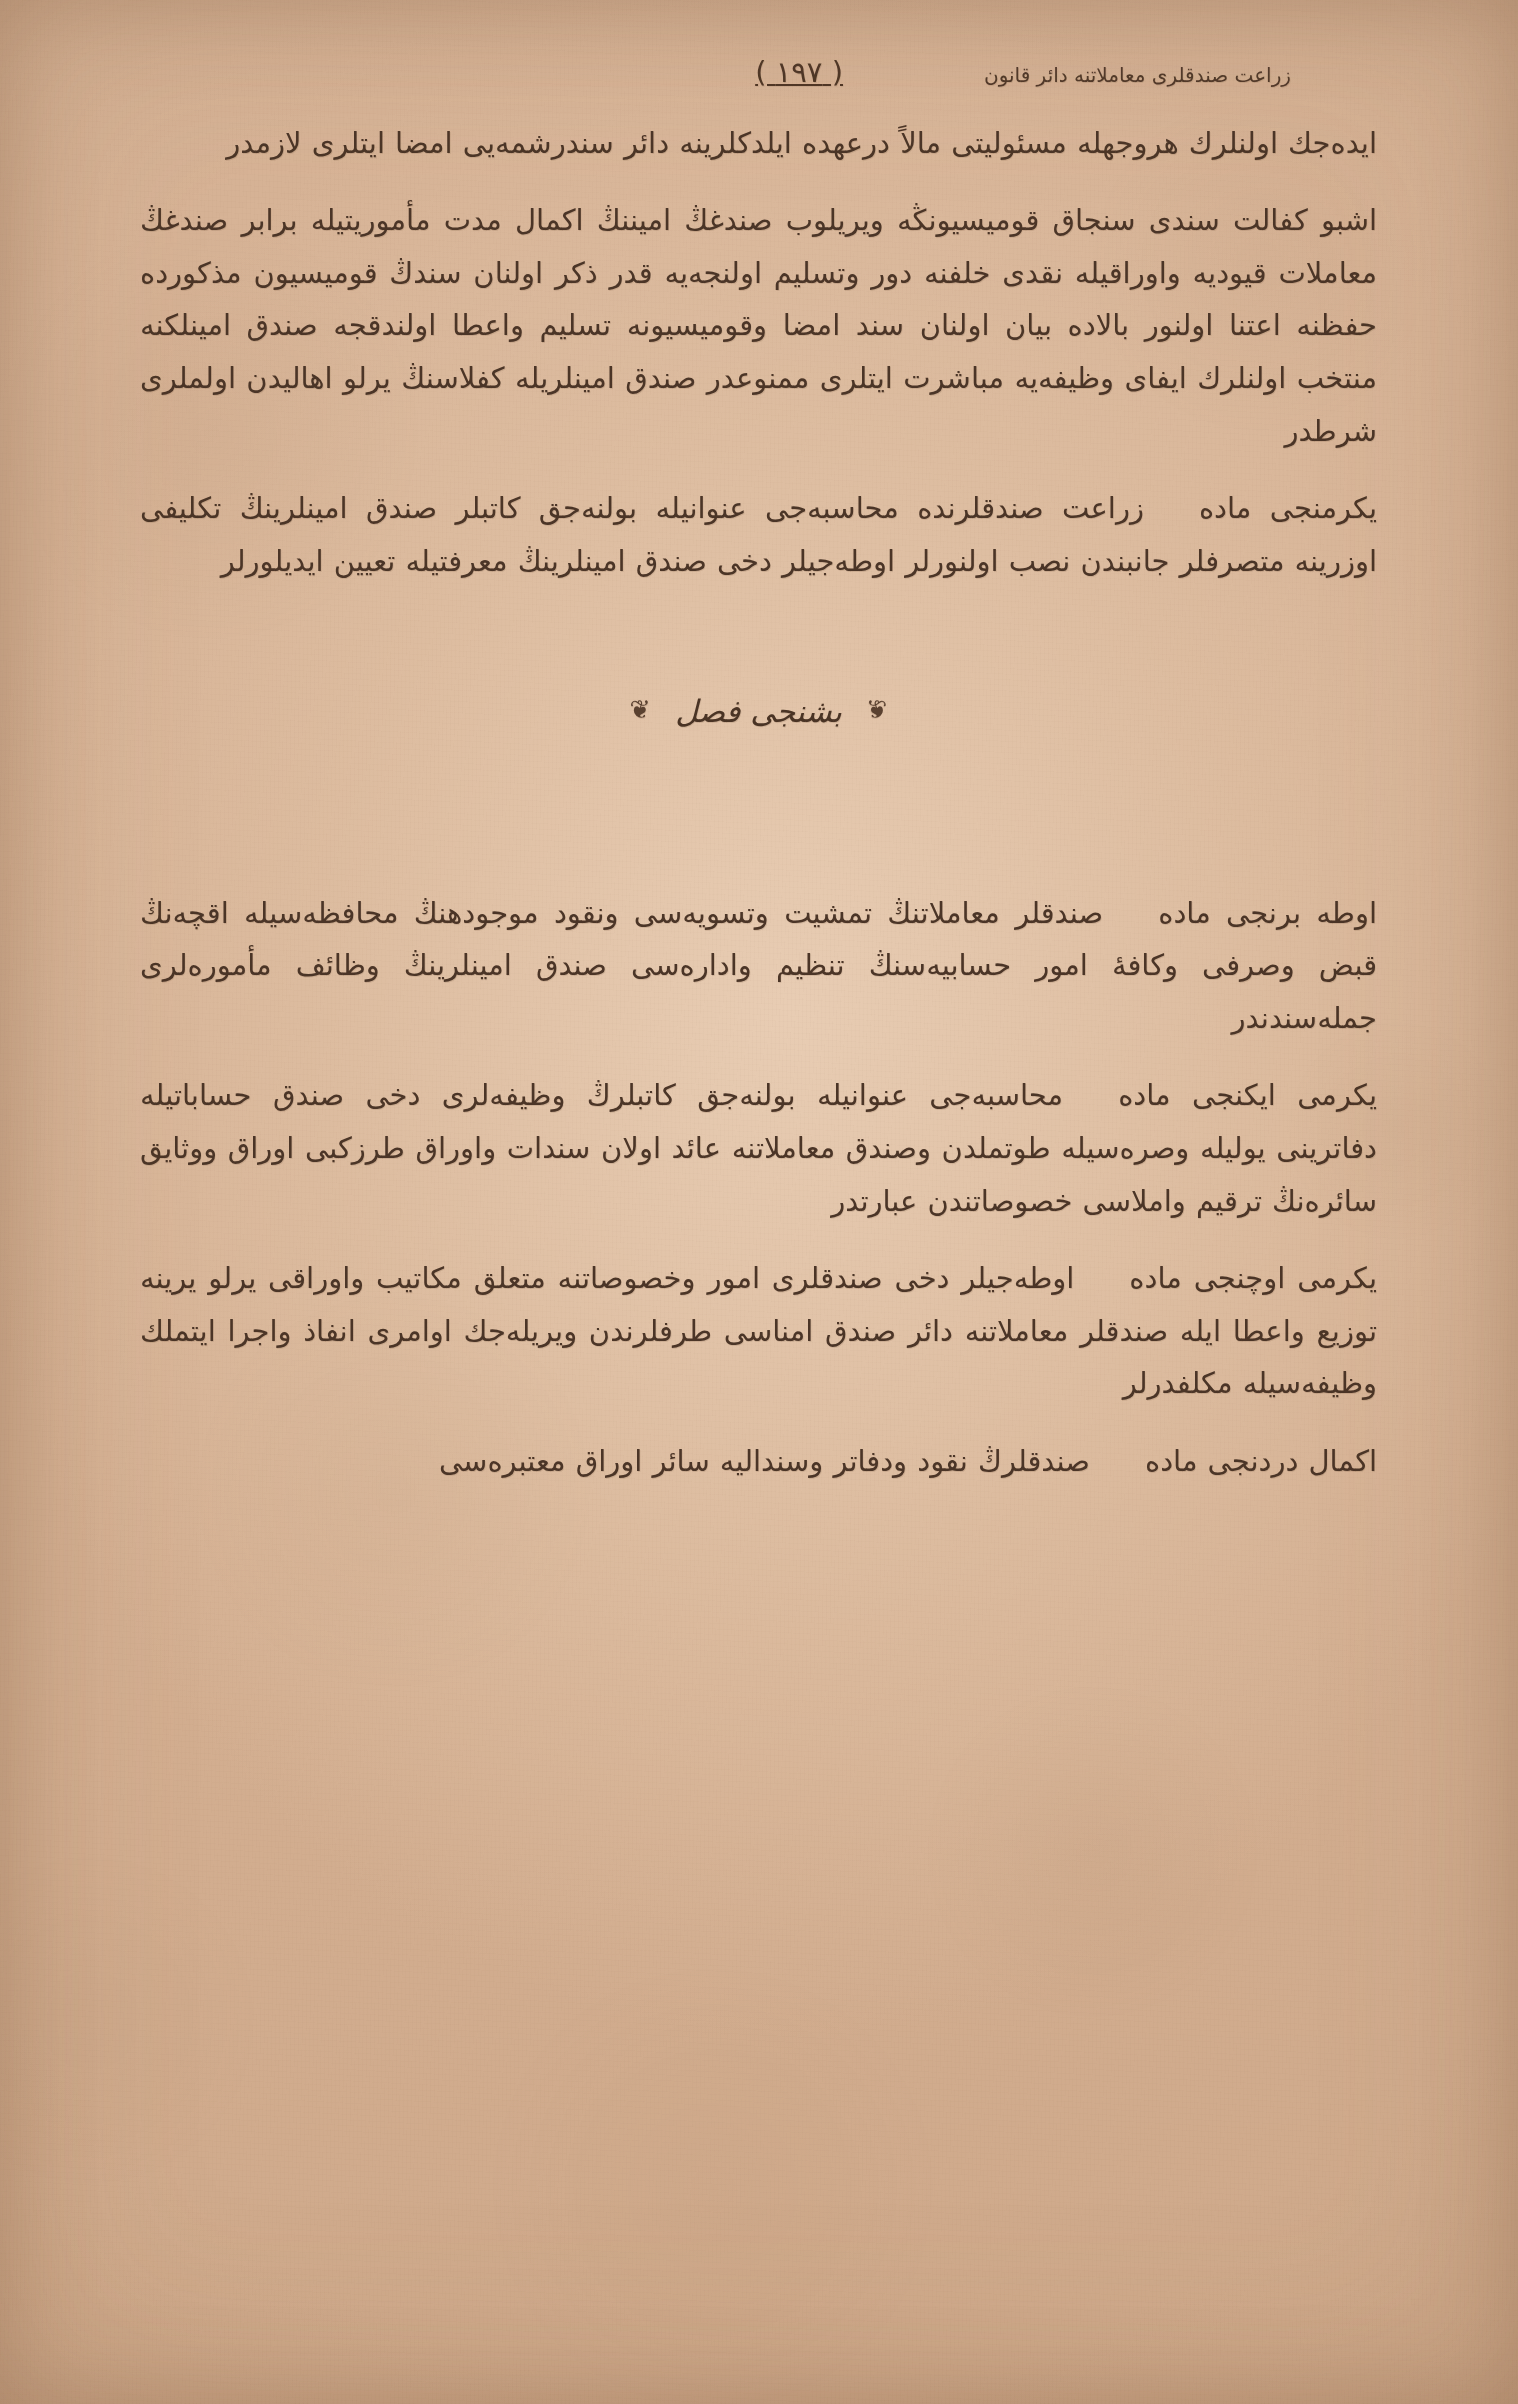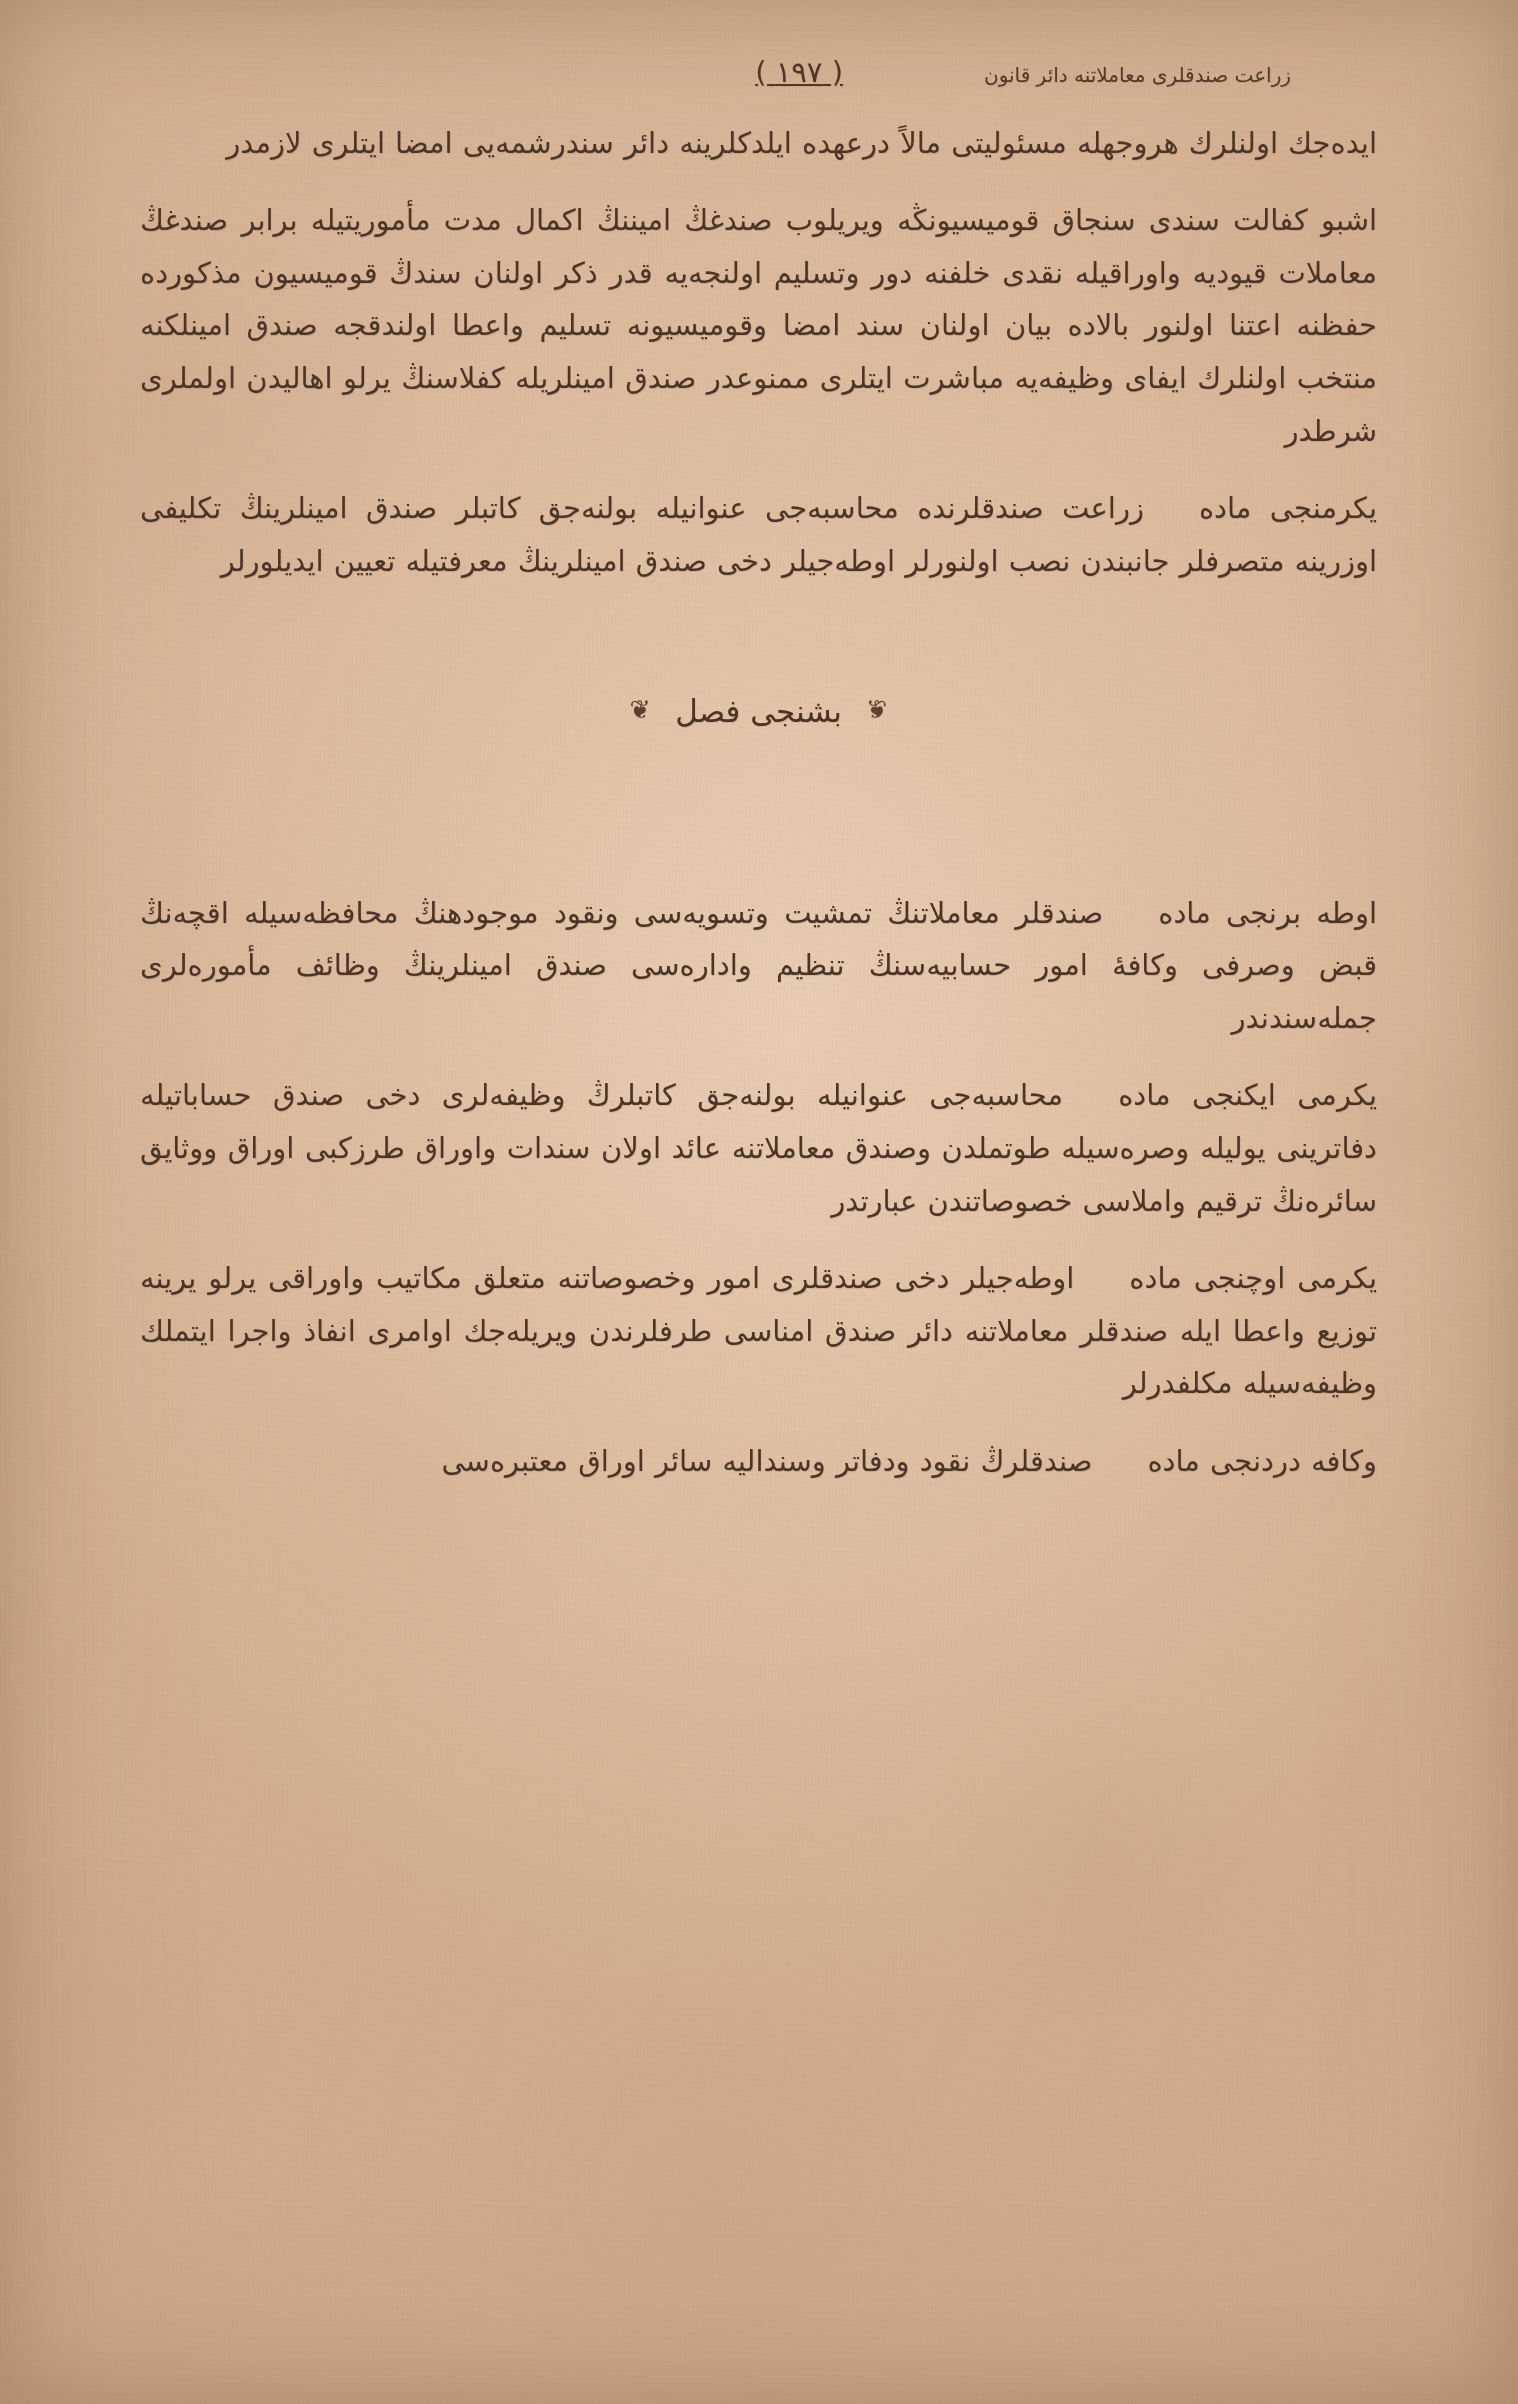--- a/index.html
+++ b/index.html
@@ -126,21 +126,21 @@
   }
   .ornament {
     display: inline-block;
     font-size: 25.4px;
     color: #5a4130;
     vertical-align: 3.8px;
     margin: 0 24.5px;
     transform: scaleX(1);
   }
   .ornament.right { transform: scaleX(-1); }
-  .chapter-title-text { letter-spacing: 0.9px; }
+  .chapter-title-text { letter-spacing: 0.9px; font-style: italic; }
 
   
   .subtitle {
     text-align: center;
     font-size: 28px;
     color: #4b3526;
     margin: 0;
     padding: 3.8px 0;
     white-space: nowrap;
   }
@@ -199,20 +199,20 @@
 
     <div class="block-gap-sm"></div>
 
     <p class="para">
       <span class="art-label">یكرمی اوچنجی ماده</span><span class="art-gap"></span><span>اوطه‌جیلر دخی صندقلری امور وخصوصاتنه متعلق مكاتیب واوراقی یرلو یرینه توزیع واعطا ایله صندقلر معاملاتنه دائر صندق امناسی طرفلرندن ویریله‌جك اوامری انفاذ واجرا ایتملك وظیفه‌سیله مكلفدرلر</span>
     </p>
 
     <div class="block-gap-sm"></div>
 
     <p class="para last-center">
-      <span class="art-label">وكافه دردنجی ماده</span><span class="art-gap"></span><span>صندقلرڭ نقود ودفاتر وسندالیه سائر اوراق معتبره‌سی</span>
+      <span class="art-label">اكمال دردنجی ماده</span><span class="art-gap"></span><span>صندقلرڭ نقود ودفاتر وسندالیه سائر اوراق معتبره‌سی</span>
     </p>
 
   </div>
 
   <div id="edges"></div>
 </div>
 
 
 </body></html>

